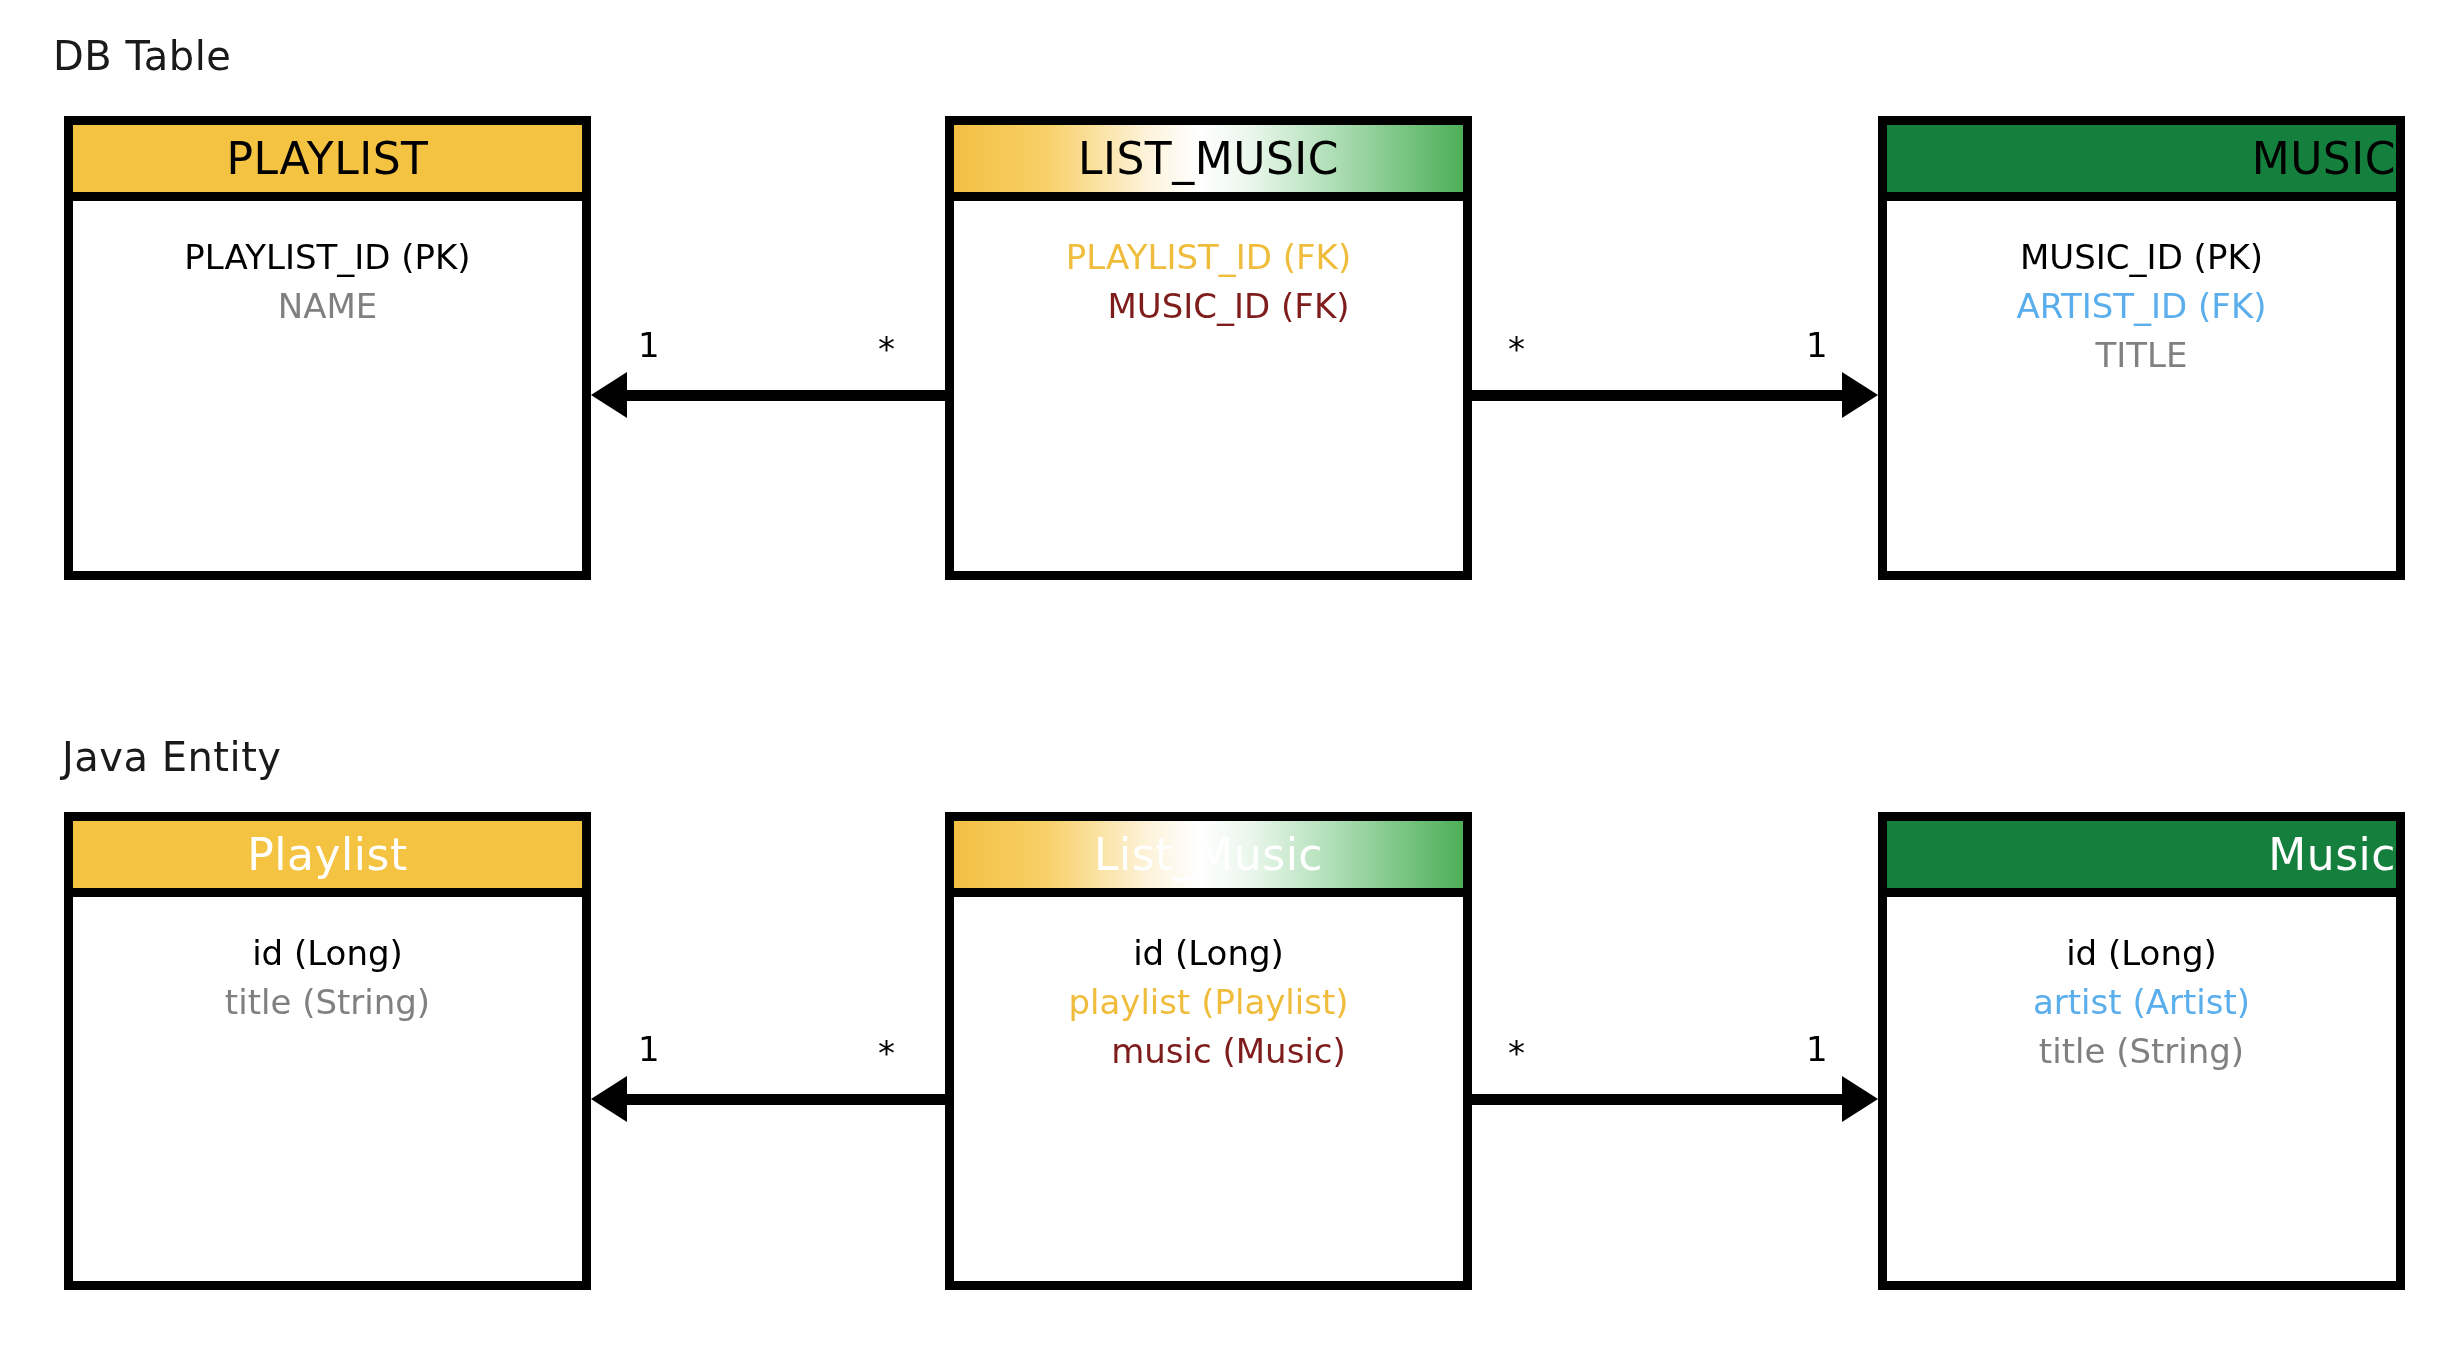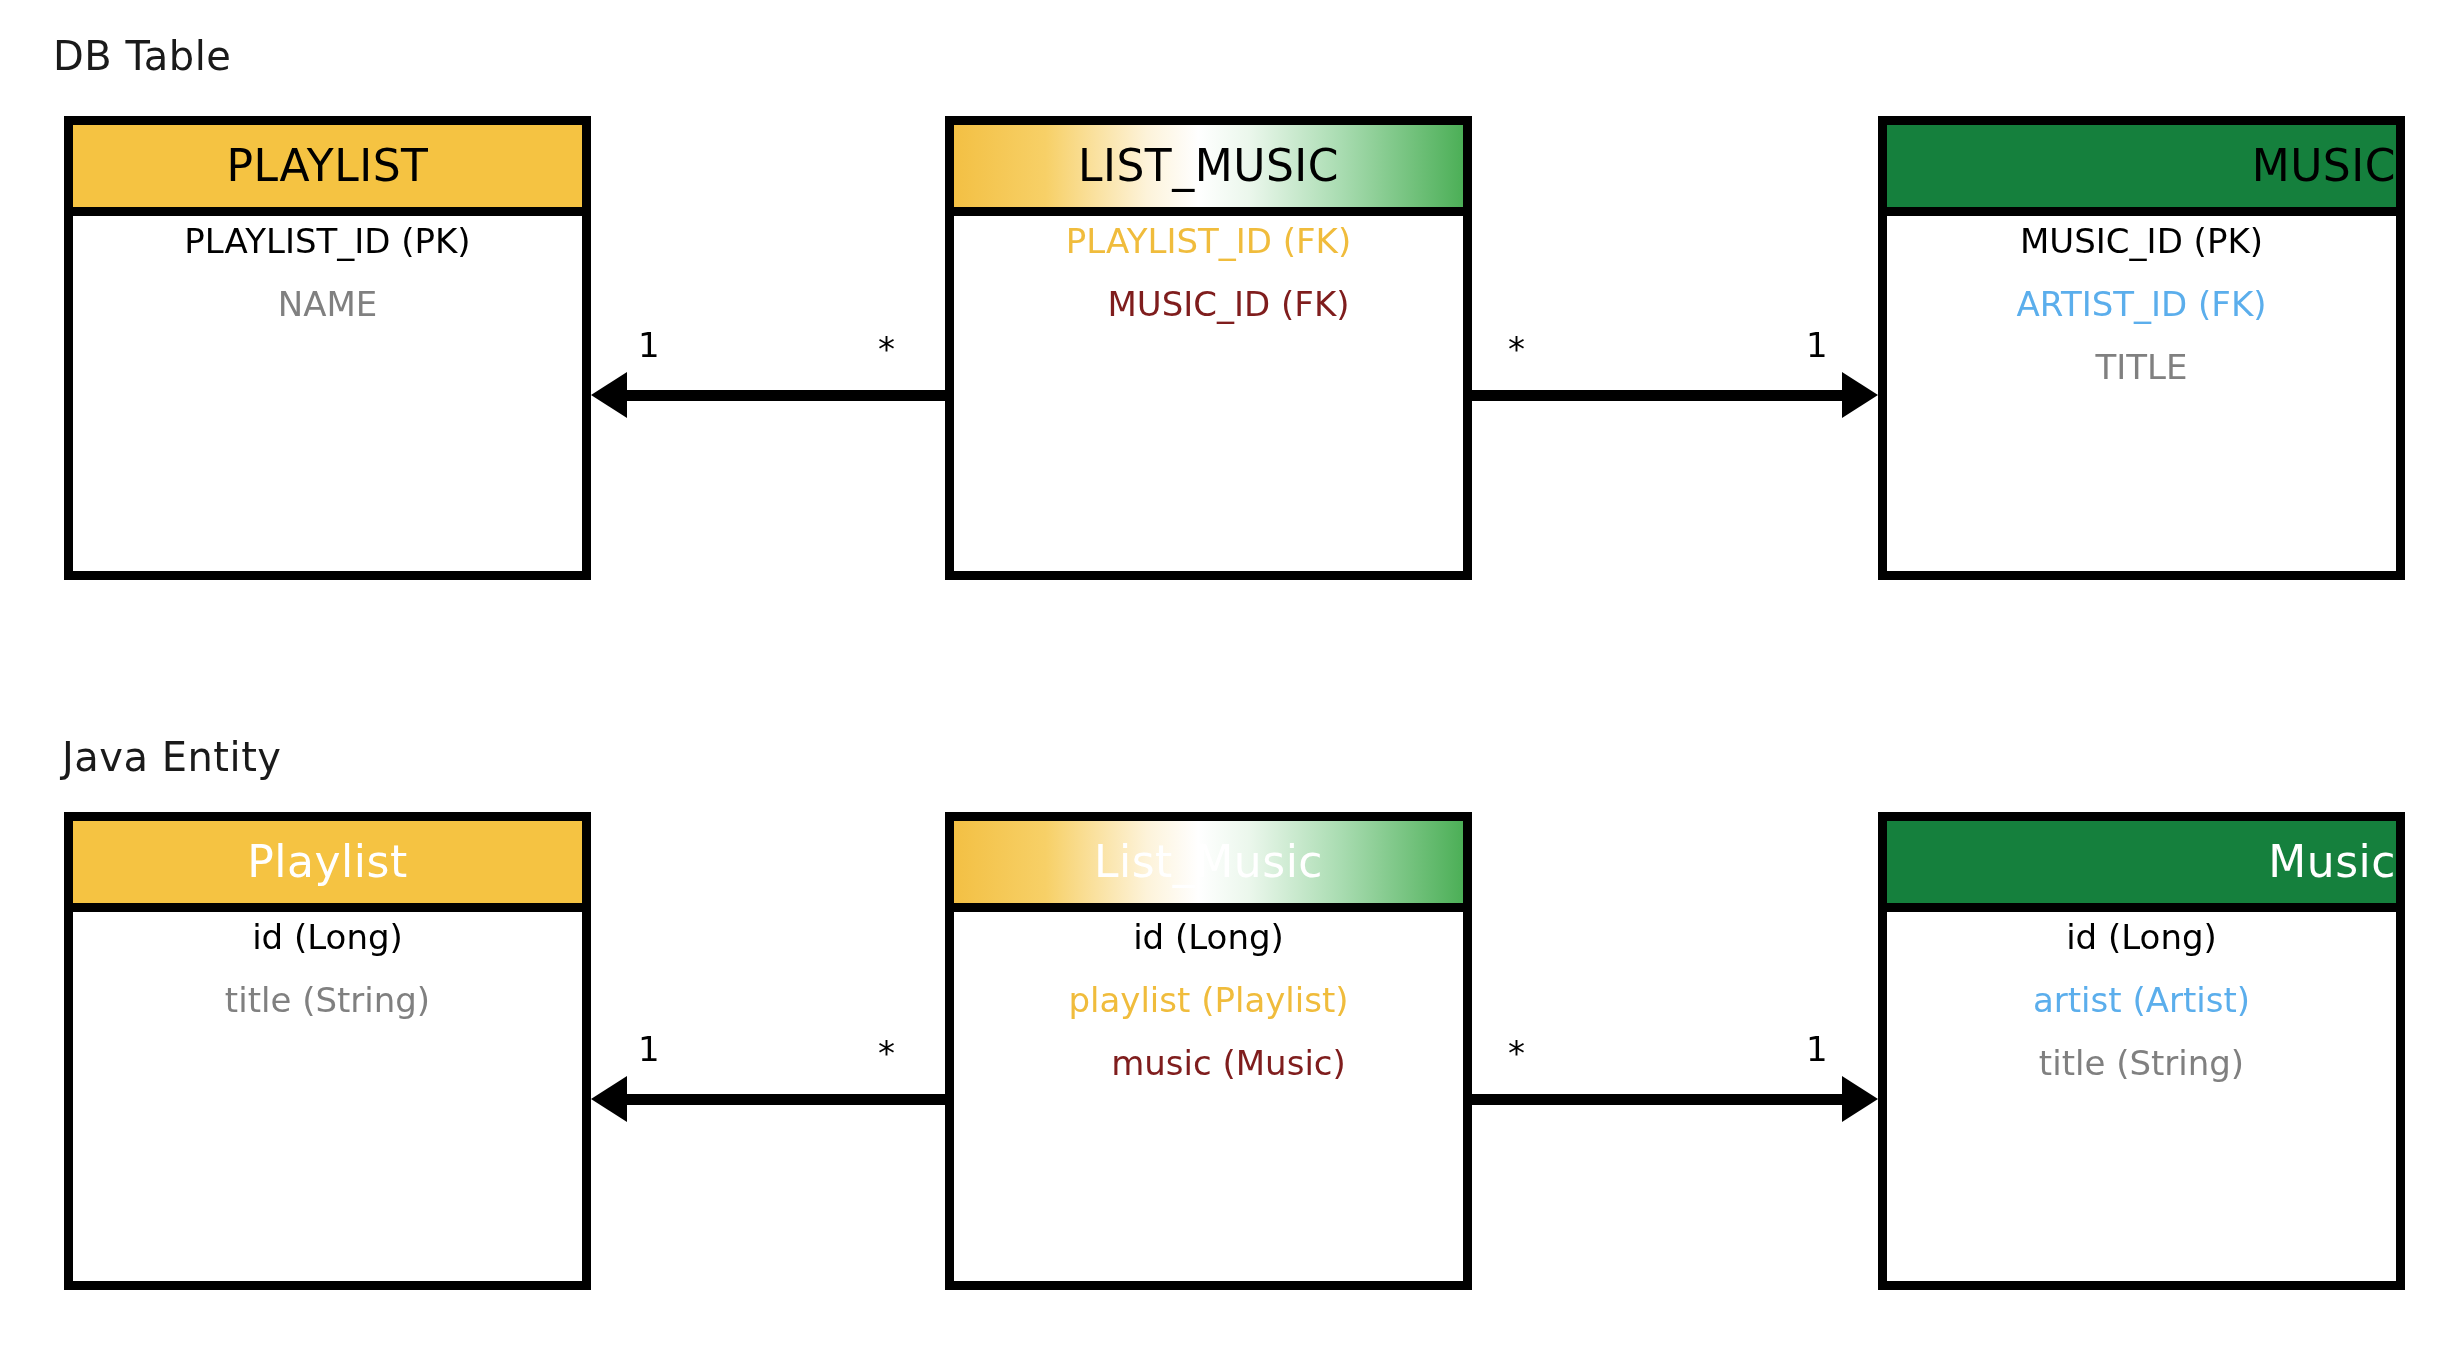--- a/index.html
+++ b/index.html
@@ -27,21 +27,21 @@
   #title-java  { left: 62px; top: 734px; }
 
   
   .entity {
     position: absolute;
     box-sizing: border-box;
     border: 9px solid #000000;
     background: #ffffff;
   }
   .entity-header {
-    height: 91px;
+    height: 76px;
     border-bottom: 9px solid #000000;
     display: flex;
     align-items: center;
     justify-content: center;
     box-sizing: border-box;
   }
   .entity-title {
     font-size: 44px;
     line-height: 1;
     white-space: nowrap;
@@ -52,25 +52,25 @@
 
   .hdr-amber { background: #f5c342; }
   .hdr-green { background: #15803d; justify-content: flex-end; }
   .hdr-grad  {
     background: linear-gradient(to right,
       #f3c044 0%, #f7d067 18%, #fdf3da 38%,
       #ffffff 48%, #ebf7ec 58%, #a9dcb1 76%, #4caf57 100%);
   }
 
   .entity-body {
-    padding-top: 4px;
+    padding-top: 35px;
     display: flex;
     flex-direction: column;
     align-items: center;
-    gap: 20px;
+    gap: 6px;
   }
   .attr {
     font-size: 34px;
     line-height: 1.26;
     white-space: nowrap;
   }
   .attr-pk     { color: #000000; }
   .attr-plain  { color: #808080; text-align: right; }
   .attr-amber  { color: #f0bc3c; }
   .attr-green  { color: #7f1d1d; margin-left: 40px; }

